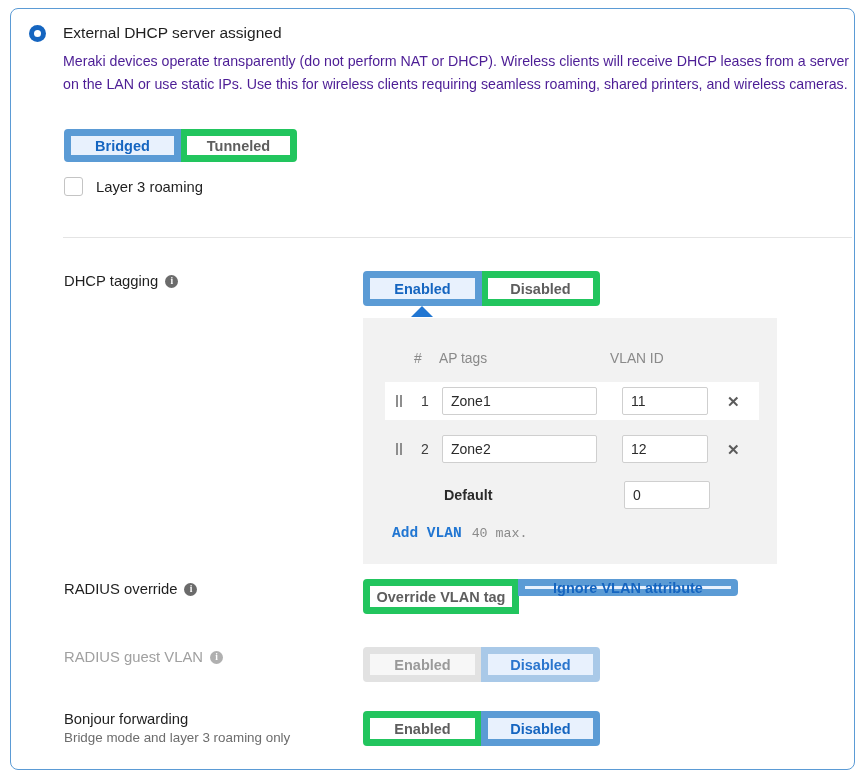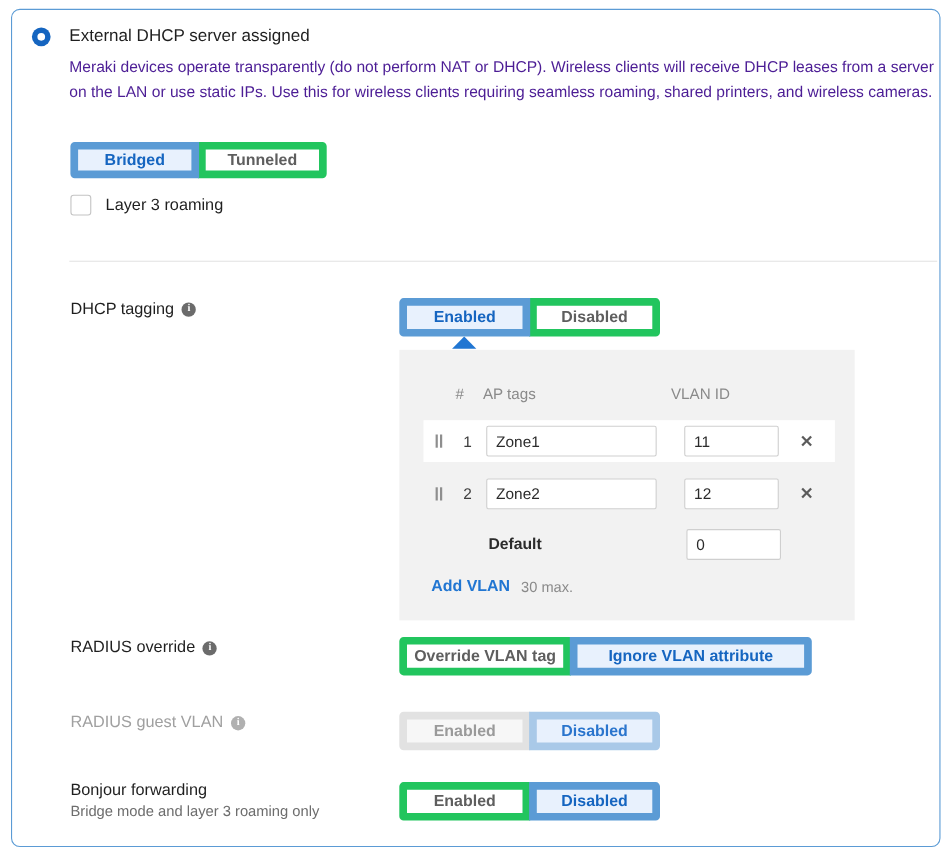--- a/index.html
+++ b/index.html
@@ -104,21 +104,21 @@
   }
 
   #seg-mode       { left: 53px;  top: 120px; }
   #seg-mode .opt  { width: 117px; height: 33px; }
 
   #seg-vlan-tagging      { left: 352px; top: 262px; }
   #seg-vlan-tagging .opt { width: 119px; height: 35px; }
 
   #seg-radius-override        { left: 352px; top: 570px; }
   #seg-radius-override .opt:nth-child(1) { width: 156px; height: 35px; }
-  #seg-radius-override .opt:nth-child(2) { width: 220px; height: 35px; }
+  #seg-radius-override .opt:nth-child(2) { width: 220px; height: 17px; }
 
   #seg-radius-guest      { left: 352px; top: 638px; }
   #seg-radius-guest .opt { width: 119px; height: 35px; }
 
   #seg-bonjour      { left: 352px; top: 702px; }
   #seg-bonjour .opt { width: 119px; height: 35px; }
 
   
   .check-row {
     position: absolute;
@@ -286,20 +286,21 @@
     font-weight: bold;
     color: #2b2b2b;
   }
   .vlan-default .txt-vlan { margin-left: 25px; }
 
   .vlan-add {
     position: absolute;
     left: 29px; top: 207px;
     display: flex;
     align-items: flex-end;
+    font-family: Liberation Mono, monospace;
   }
   .add-link {
     font-size: 14.5px;
     font-weight: bold;
     color: #2176d2;
     cursor: pointer;
   }
   .add-note {
     margin-left: 10px;
     font-size: 13.3px;
@@ -366,21 +367,21 @@
       <span class="row-x">✕</span>
     </div>
 
     <div class="vlan-default">
       <span class="dlabel">Default</span>
       <input class="txt txt-vlan" type="text" value="0" style="">
     </div>
 
     <div class="vlan-add">
       <span class="add-link">Add VLAN</span>
-      <span class="add-note">30 max.</span>
+      <span class="add-note">40 max.</span>
     </div>
   </div>
 
   <div class="field-label" id="label-radius-override">
     <span>RADIUS override</span>
     <span class="info-icon">i</span>
   </div>
 
   <div class="seg" id="seg-radius-override">
     <div class="opt">Override VLAN tag</div>

